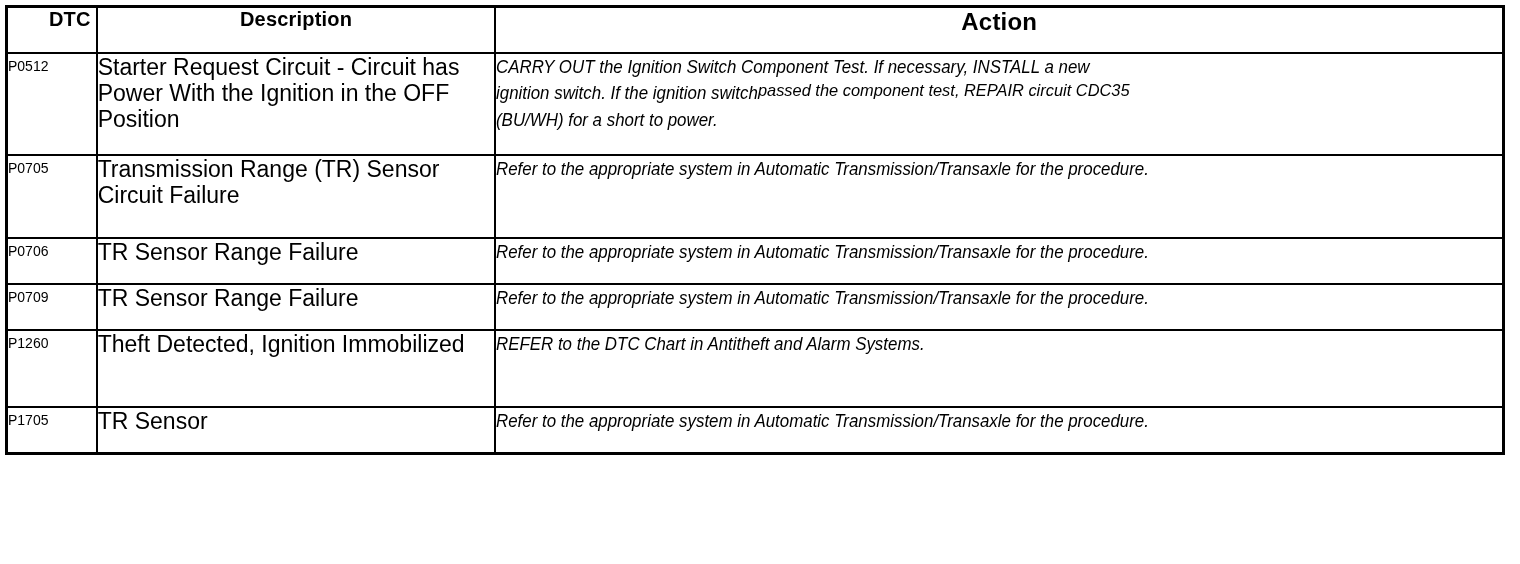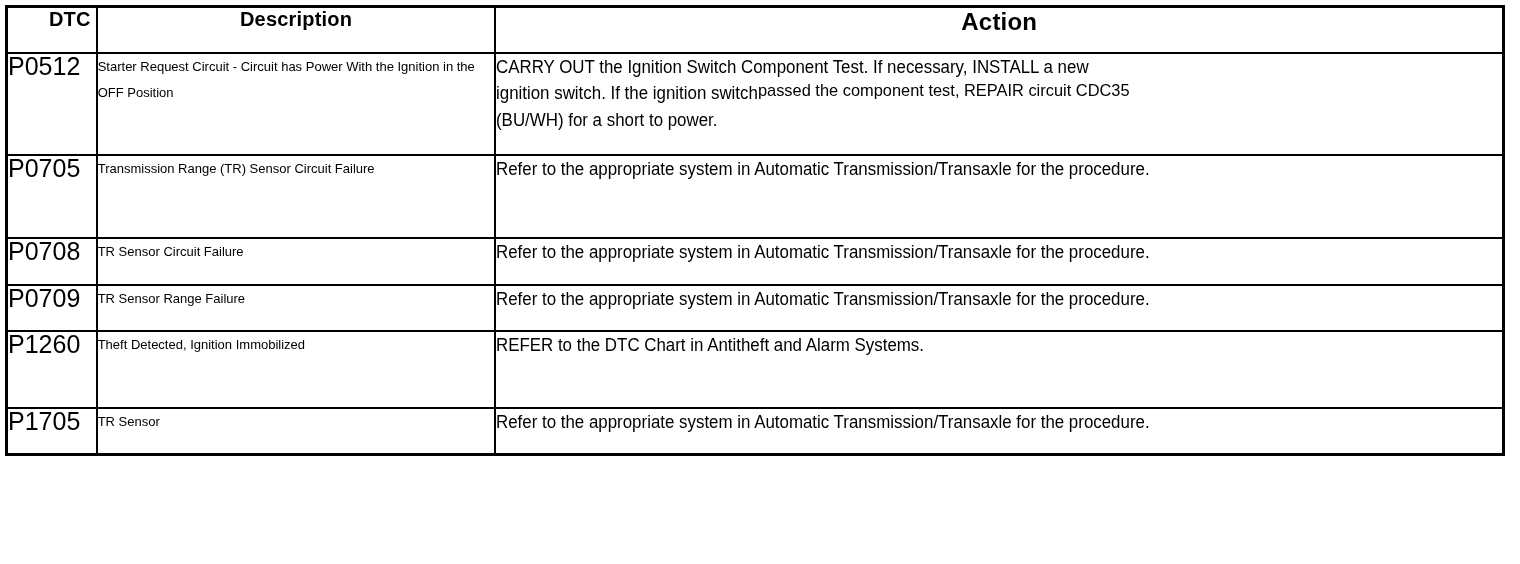--- a/index.html
+++ b/index.html
@@ -54,40 +54,41 @@
     font-size: 20px;
     letter-spacing: 0.2px;
   }
   thead th.h-dtc  { font-size: 20px; padding-left: 36px; }
   thead th.h-desc { font-size: 20px; }
   thead th.h-act  { font-size: 24px; }
 
   
   td.c-dtc {
     text-align: left;
-    font-size: 25px;
+    font-size: 14px;
     line-height: 25px;
     padding: 9px 0 8px 9px;
     white-space: nowrap;
   }
 
   td.c-desc {
     text-align: left;
-    font-size: 13px;
+    font-size: 23px;
     line-height: 26px;
     padding: 8px 6px 8px 9px;
   }
 
   td.c-act {
     text-align: left;
     font-size: 17.5px;
     line-height: 26px;
     padding: 9px 8px 8px 9px;
     font-stretch: semi-condensed;
     transform-origin: left top;
+    font-style: italic;
   }
 
   
   td.c-act .act-text {
     display: block;
     transform: scaleX(0.965);
     transform-origin: left top;
     white-space: normal;
   }
 
@@ -145,28 +146,28 @@
       </tr>
 
       <tr class="r-0705">
         <td class="c-dtc">P0705</td>
         <td class="c-desc">Transmission Range (TR) Sensor Circuit Failure</td>
         <td class="c-act">
             <span class="act-text">Refer to the appropriate system in Automatic Transmission/Transaxle for the procedure.</span>
           </td>
       </tr>
 
-
-      <tr class="r-0708">
-        <td class="c-dtc">P0708</td>
-        <td class="c-desc">TR Sensor Circuit Failure</td>
+      <tr class="r-0706">
+        <td class="c-dtc">P0706</td>
+        <td class="c-desc">TR Sensor Range Failure</td>
         <td class="c-act">
             <span class="act-text">Refer to the appropriate system in Automatic Transmission/Transaxle for the procedure.</span>
           </td>
       </tr>
+
 
       <tr class="r-0709">
         <td class="c-dtc">P0709</td>
         <td class="c-desc">TR Sensor Range Failure</td>
         <td class="c-act">
             <span class="act-text">Refer to the appropriate system in Automatic Transmission/Transaxle for the procedure.</span>
           </td>
       </tr>
 
       <tr class="r-1260">

